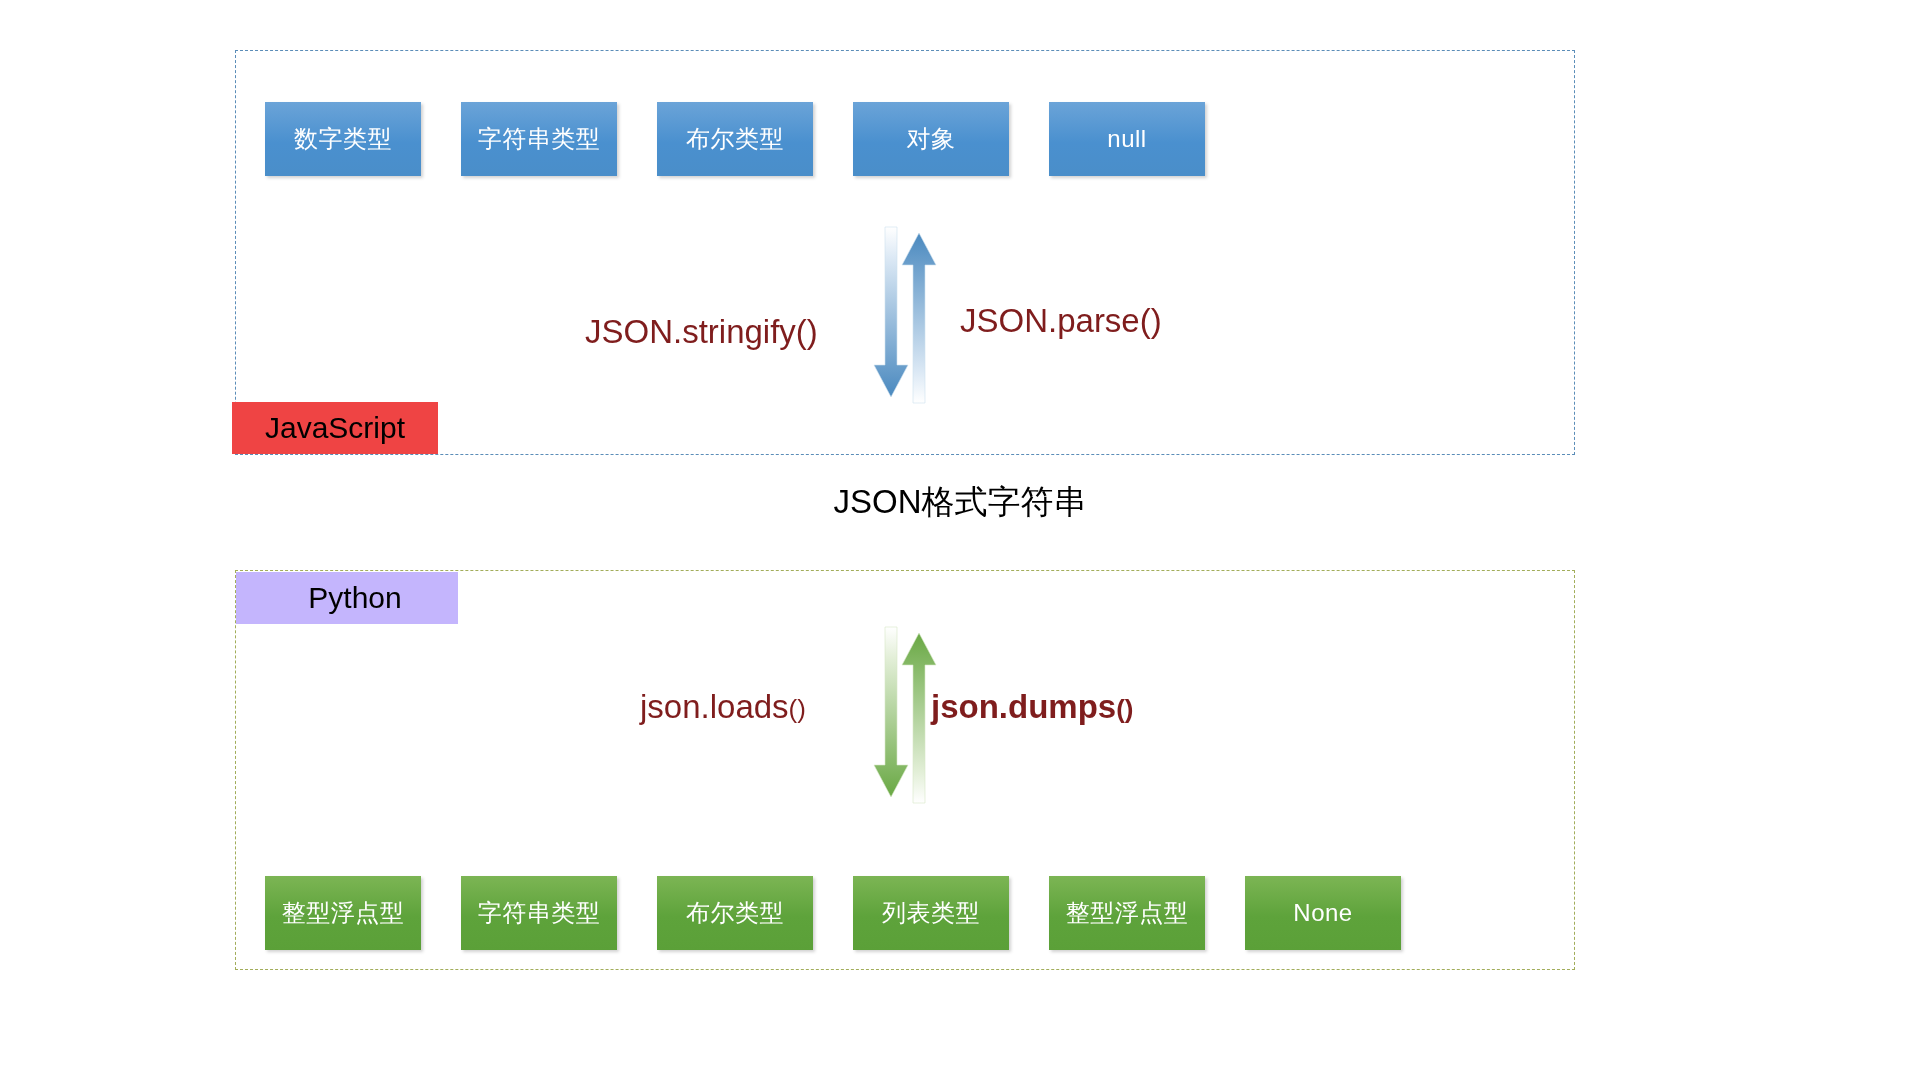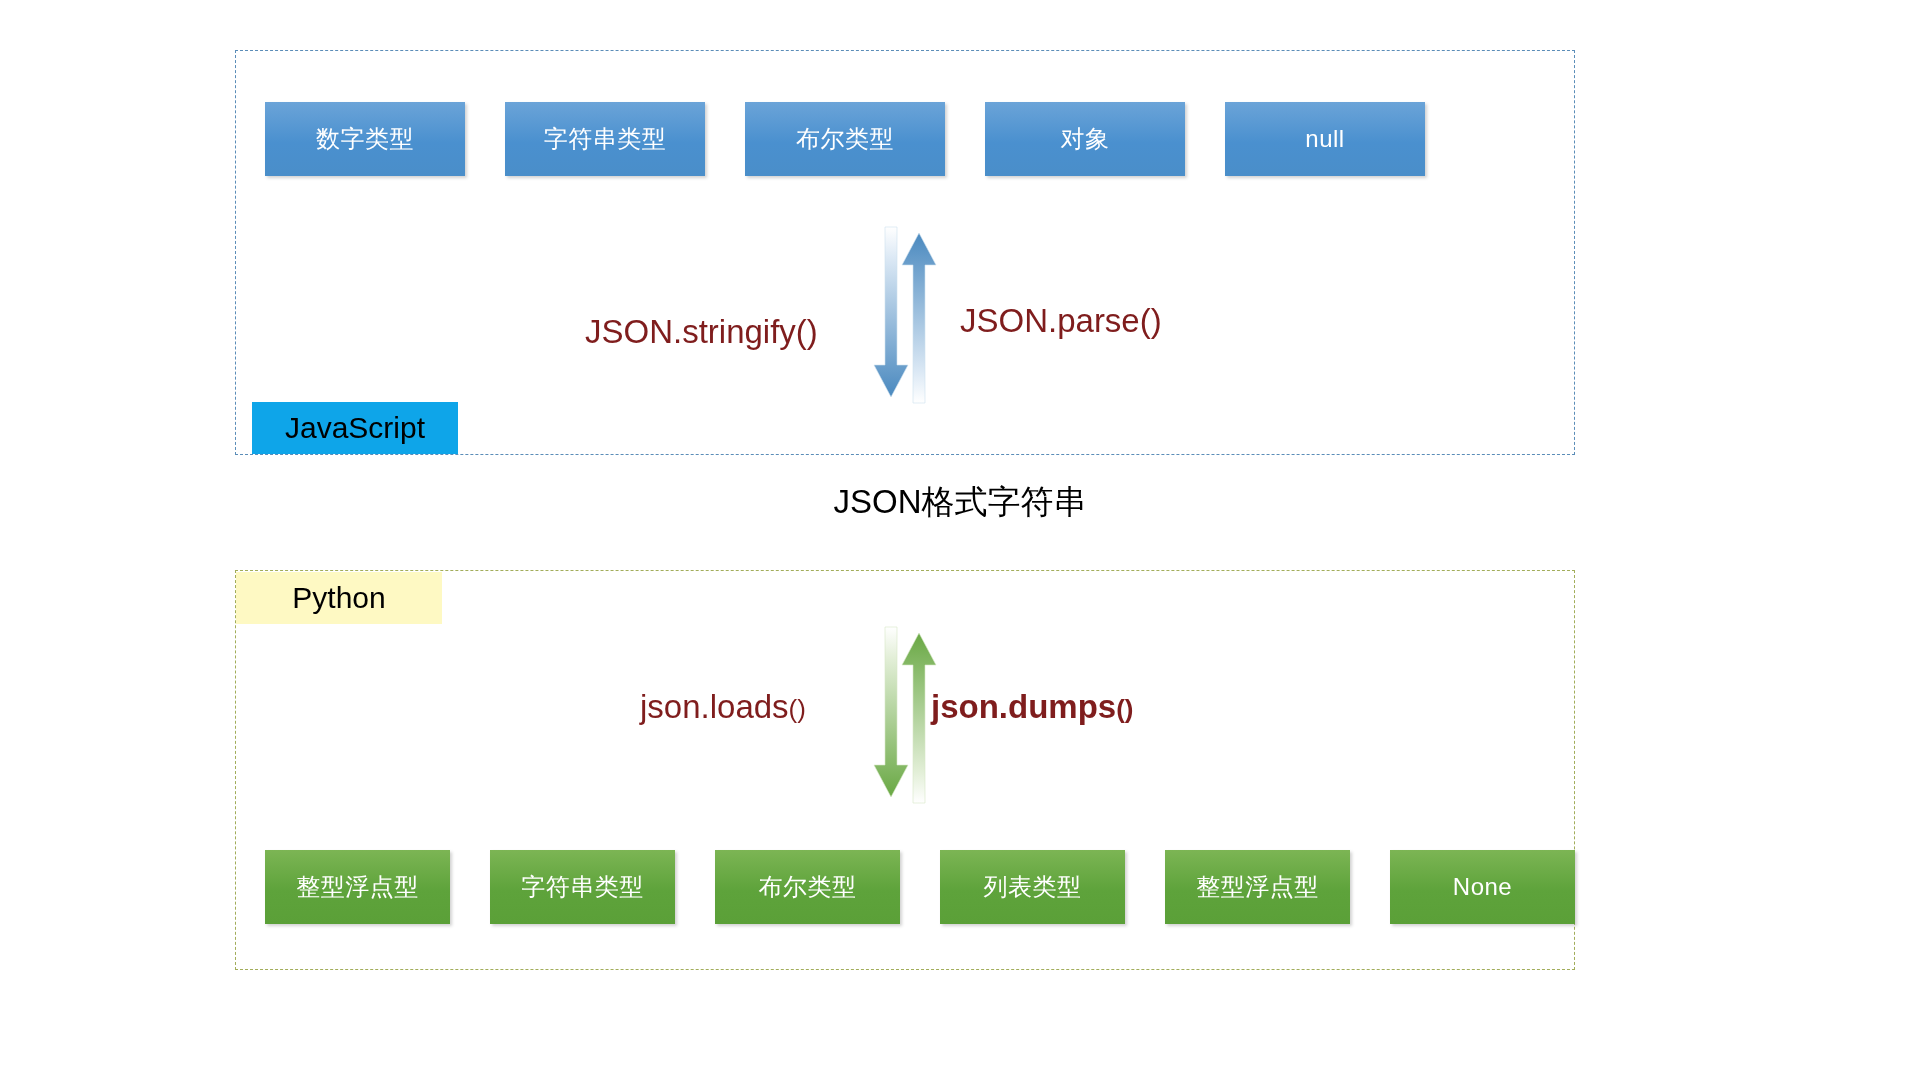--- a/index.html
+++ b/index.html
@@ -43,57 +43,59 @@
     left: 265px;
     width: 1310px;
     height: 74px;
     display: flex;
     gap: 40px;
   }
   #js-row { top: 102px; }
   #py-row { top: 850px; }
 
   .type-box {
-    width: 200px;
+    width: 156px;
     height: 74px;
     display: flex;
     align-items: center;
     justify-content: center;
     color: #ffffff;
     font-size: 24px;
     letter-spacing: 0.5px;
     box-shadow: 2px 2px 3px rgba(0,0,0,0.18);
   }
   .type-box.blue {
     background: linear-gradient(to bottom, #6ba4d8 0%, #4a90cf 55%, #4a8ec9 100%);
   }
   .type-box.green {
     background: linear-gradient(to bottom, #7cb554 0%, #5ea33b 55%, #5ba038 100%);
+    margin-top: 26px;
   }
 
   
   .lang-tag {
     position: absolute;
     display: flex;
     align-items: center;
     justify-content: center;
     font-size: 30px;
     color: #000000;
     height: 52px;
     width: 206px;
   }
   #js-tag {
-    left: 252px;
+    left: 232px;
     top: 402px;
-    background: #0ea5e9;
+    background: #ef4444;
   }
   #py-tag {
     left: 236px;
     top: 572px;
-    background: #fef9c3;
+    background: #c4b5fd;
+    padding-left: 16px;
   }
 
   
   #json-caption {
     position: absolute;
     left: 0;
     top: 480px;
     width: 1920px;
     text-align: center;
     font-size: 33px;

